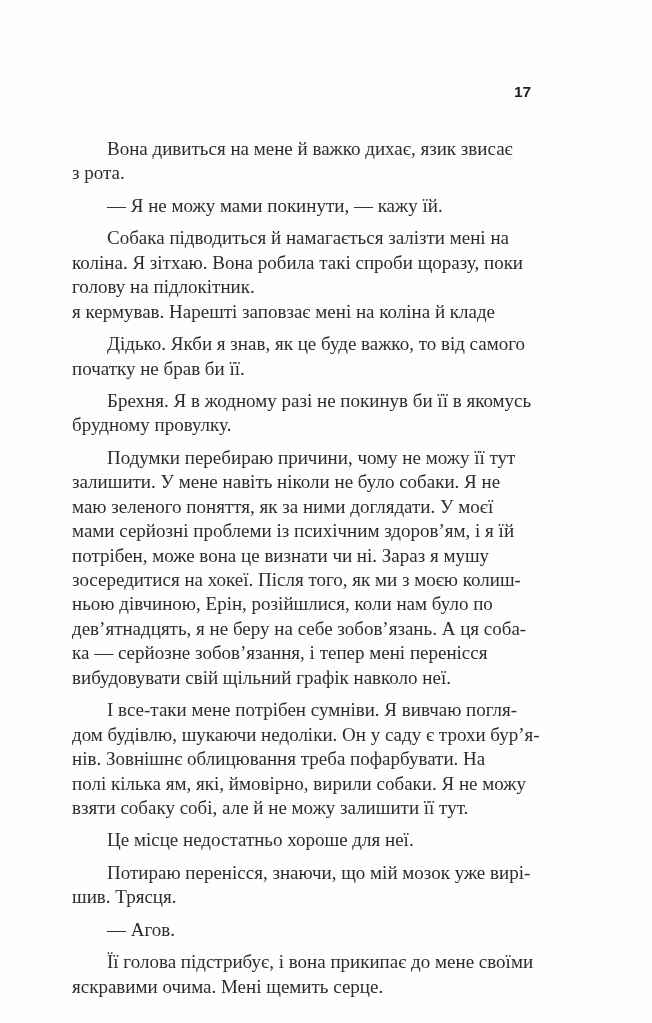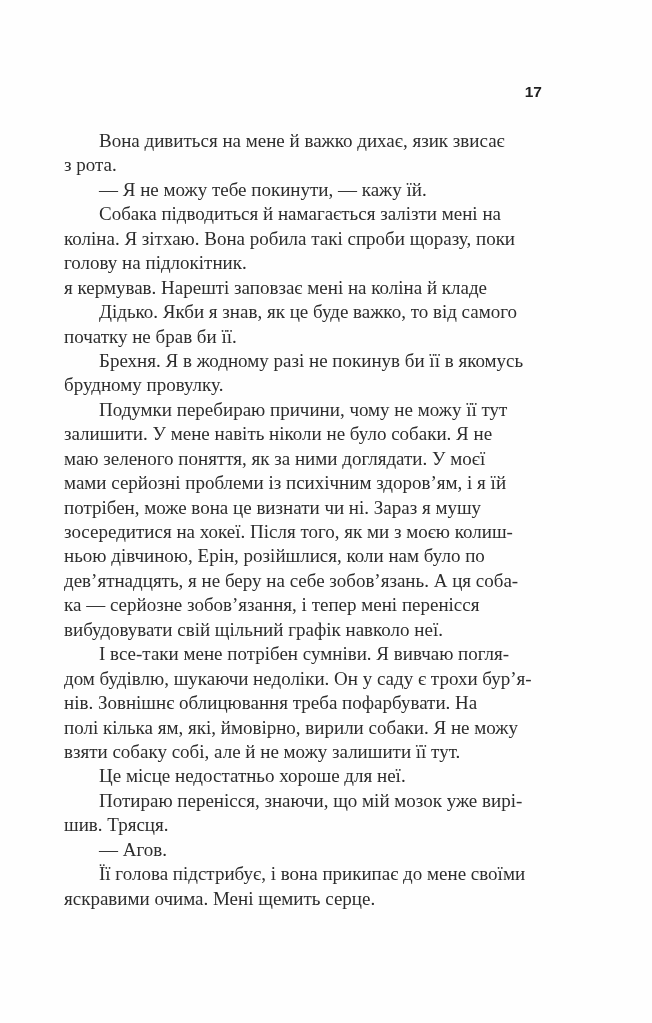--- a/index.html
+++ b/index.html
@@ -13,39 +13,39 @@
     height: 1023px;
     background: #fefefe;
     overflow: hidden;
     font-family: "Liberation Serif", "DejaVu Serif", serif;
   }
   .folio {
     position: absolute;
     top: 83px;
     left: 514px;
     width: 28px;
-    text-align: right;
+    text-align: left;
     font-family: "Liberation Sans", "DejaVu Sans", sans-serif;
     font-size: 15.5px;
     line-height: 17px;
     font-weight: 600;
     color: #1f1f1f;
   }
   .text-block {
     position: absolute;
     top: 129px;
     left: 64px;
     width: 531px;
     font-size: 19px;
     line-height: 24.45px;
     color: #2d2d2d;
     text-align: left;
   }
   .paragraph {
-    margin: 0;
+    margin: 8px;
     padding: 0;
   }
   .line {
     white-space: nowrap;
     height: 24.45px;
   }
   .line.first {
     padding-left: 35px;
   }
 </style>
@@ -53,21 +53,21 @@
 <body>
 
 <div class="book-page">
   <div class="folio">17</div>
   <div class="text-block">
       <div class="paragraph">
         <div class="line first">Вона дивиться на мене й важко дихає, язик звисає</div>
         <div class="line">з рота.</div>
       </div>
       <div class="paragraph">
-        <div class="line first">— Я не можу тебе покинути, — кажу їй.</div>
+        <div class="line first">— Я не можу мами покинути, — кажу їй.</div>
       </div>
       <div class="paragraph">
         <div class="line first">Собака підводиться й намагається залізти мені на</div>
         <div class="line">коліна. Я зітхаю. Вона робила такі спроби щоразу, поки</div>
         <div class="line">голову на підлокітник.</div>
         <div class="line">я кермував. Нарешті заповзає мені на коліна й кладе</div>
       </div>
       <div class="paragraph">
         <div class="line first">Дідько. Якби я знав, як це буде важко, то від самого</div>
         <div class="line">початку не брав би її.</div>

